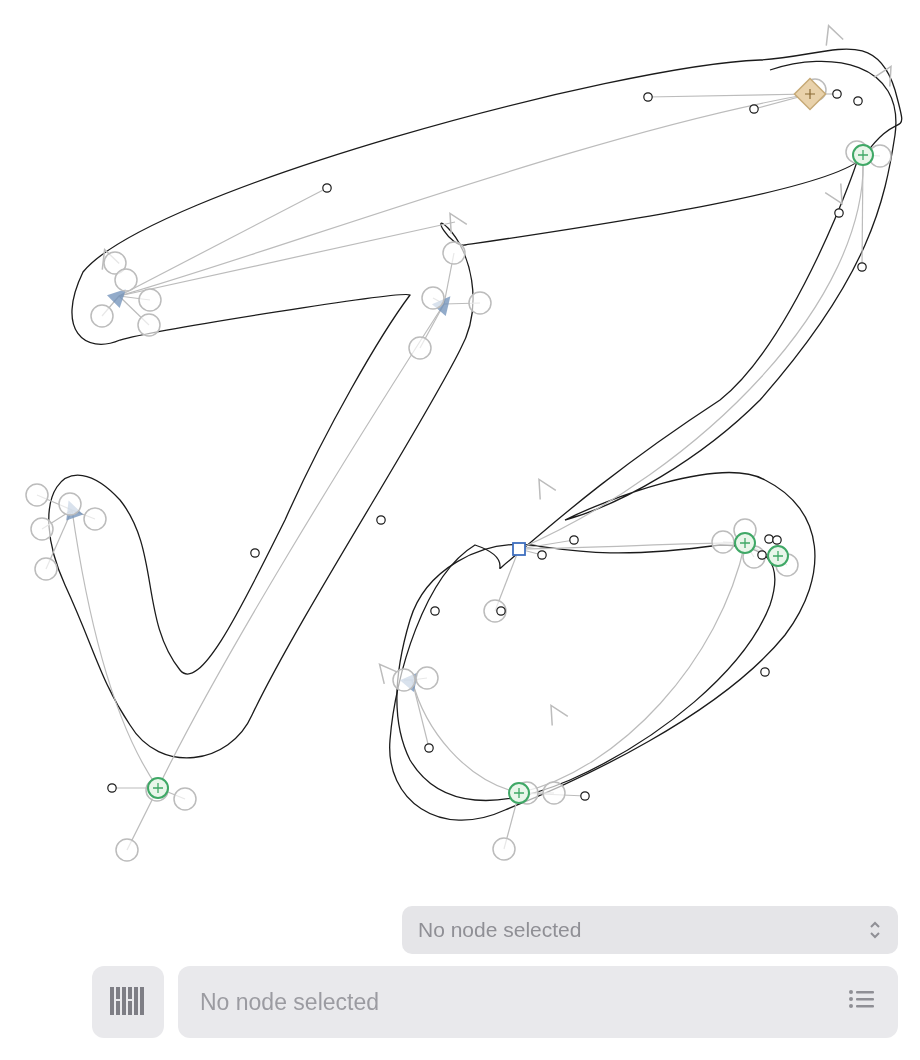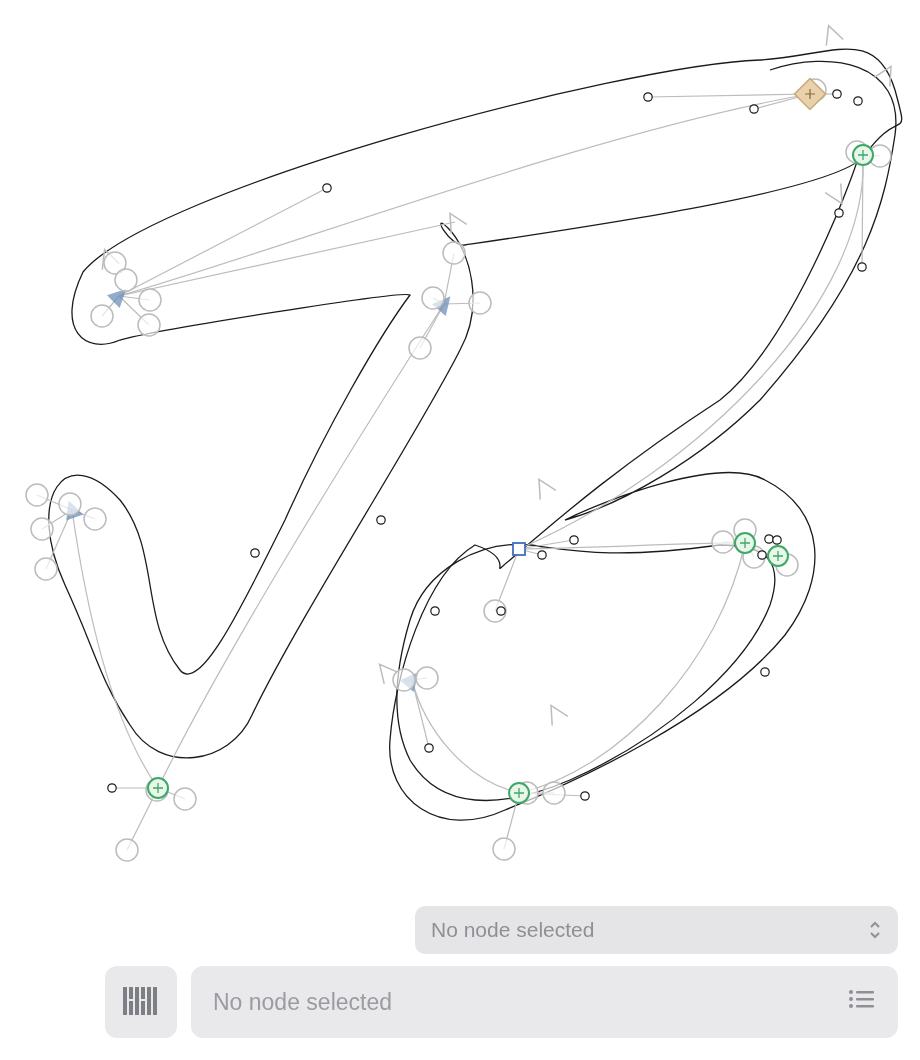--- a/index.html
+++ b/index.html
@@ -16,21 +16,21 @@
     position: absolute;
     inset: 0;
   }
   .canvas-area svg {
     width: 100%;
     height: 100%;
     display: block;
   }
   .bottom-bar {
     position: absolute;
-    left: 13px;
+    left: 0;
     right: 0;
     bottom: 0;
     padding: 12px 12px 22px 12px;
     box-sizing: border-box;
   }
   .dropdown {
     margin-left: 390px;
     margin-right: 10px;
     height: 48px;
     border-radius: 10px;

